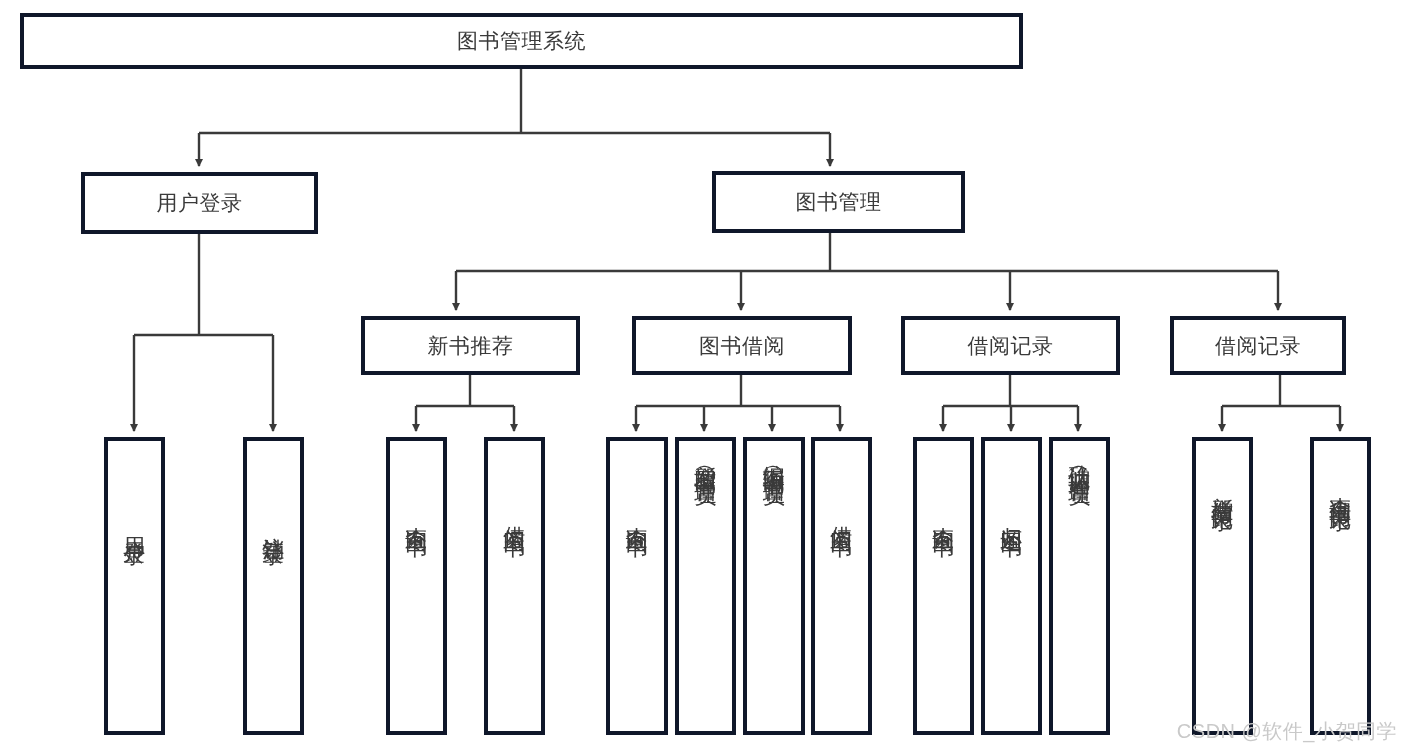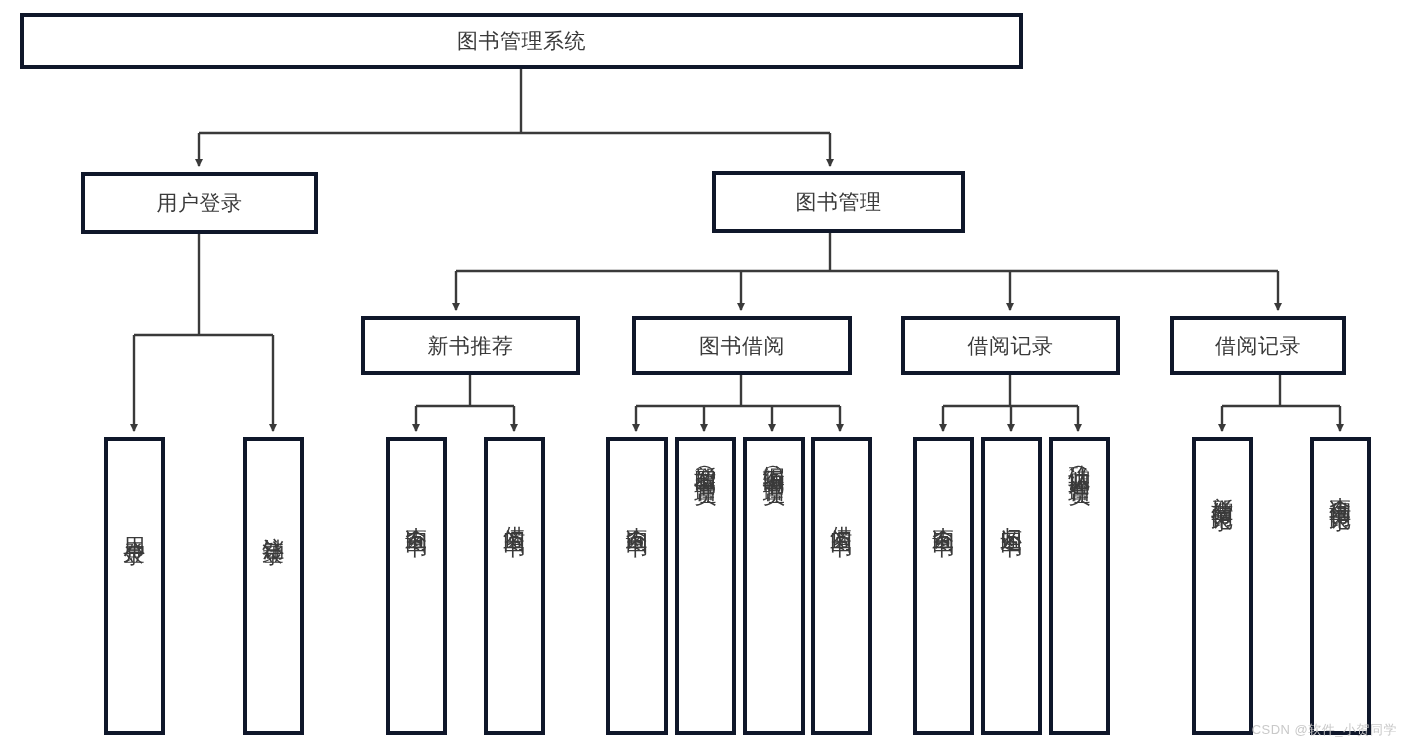--- a/index.html
+++ b/index.html
@@ -58,22 +58,22 @@
     writing-mode: vertical-rl;
     text-orientation: upright;
     font-size: 22px;
     line-height: 1.25;
     letter-spacing: 3px;
     white-space: nowrap;
   }
   .watermark {
     position: absolute;
     right: 8px;
-    bottom: 8px;
-    font-size: 13px;
+    bottom: 2px;
+    font-size: 20px;
     color: #c9c9c9;
     white-space: nowrap;
     letter-spacing: 0.5px;
   }
 </style>
 </head>
 <body>
 
 <div id="diagram-root">
 

